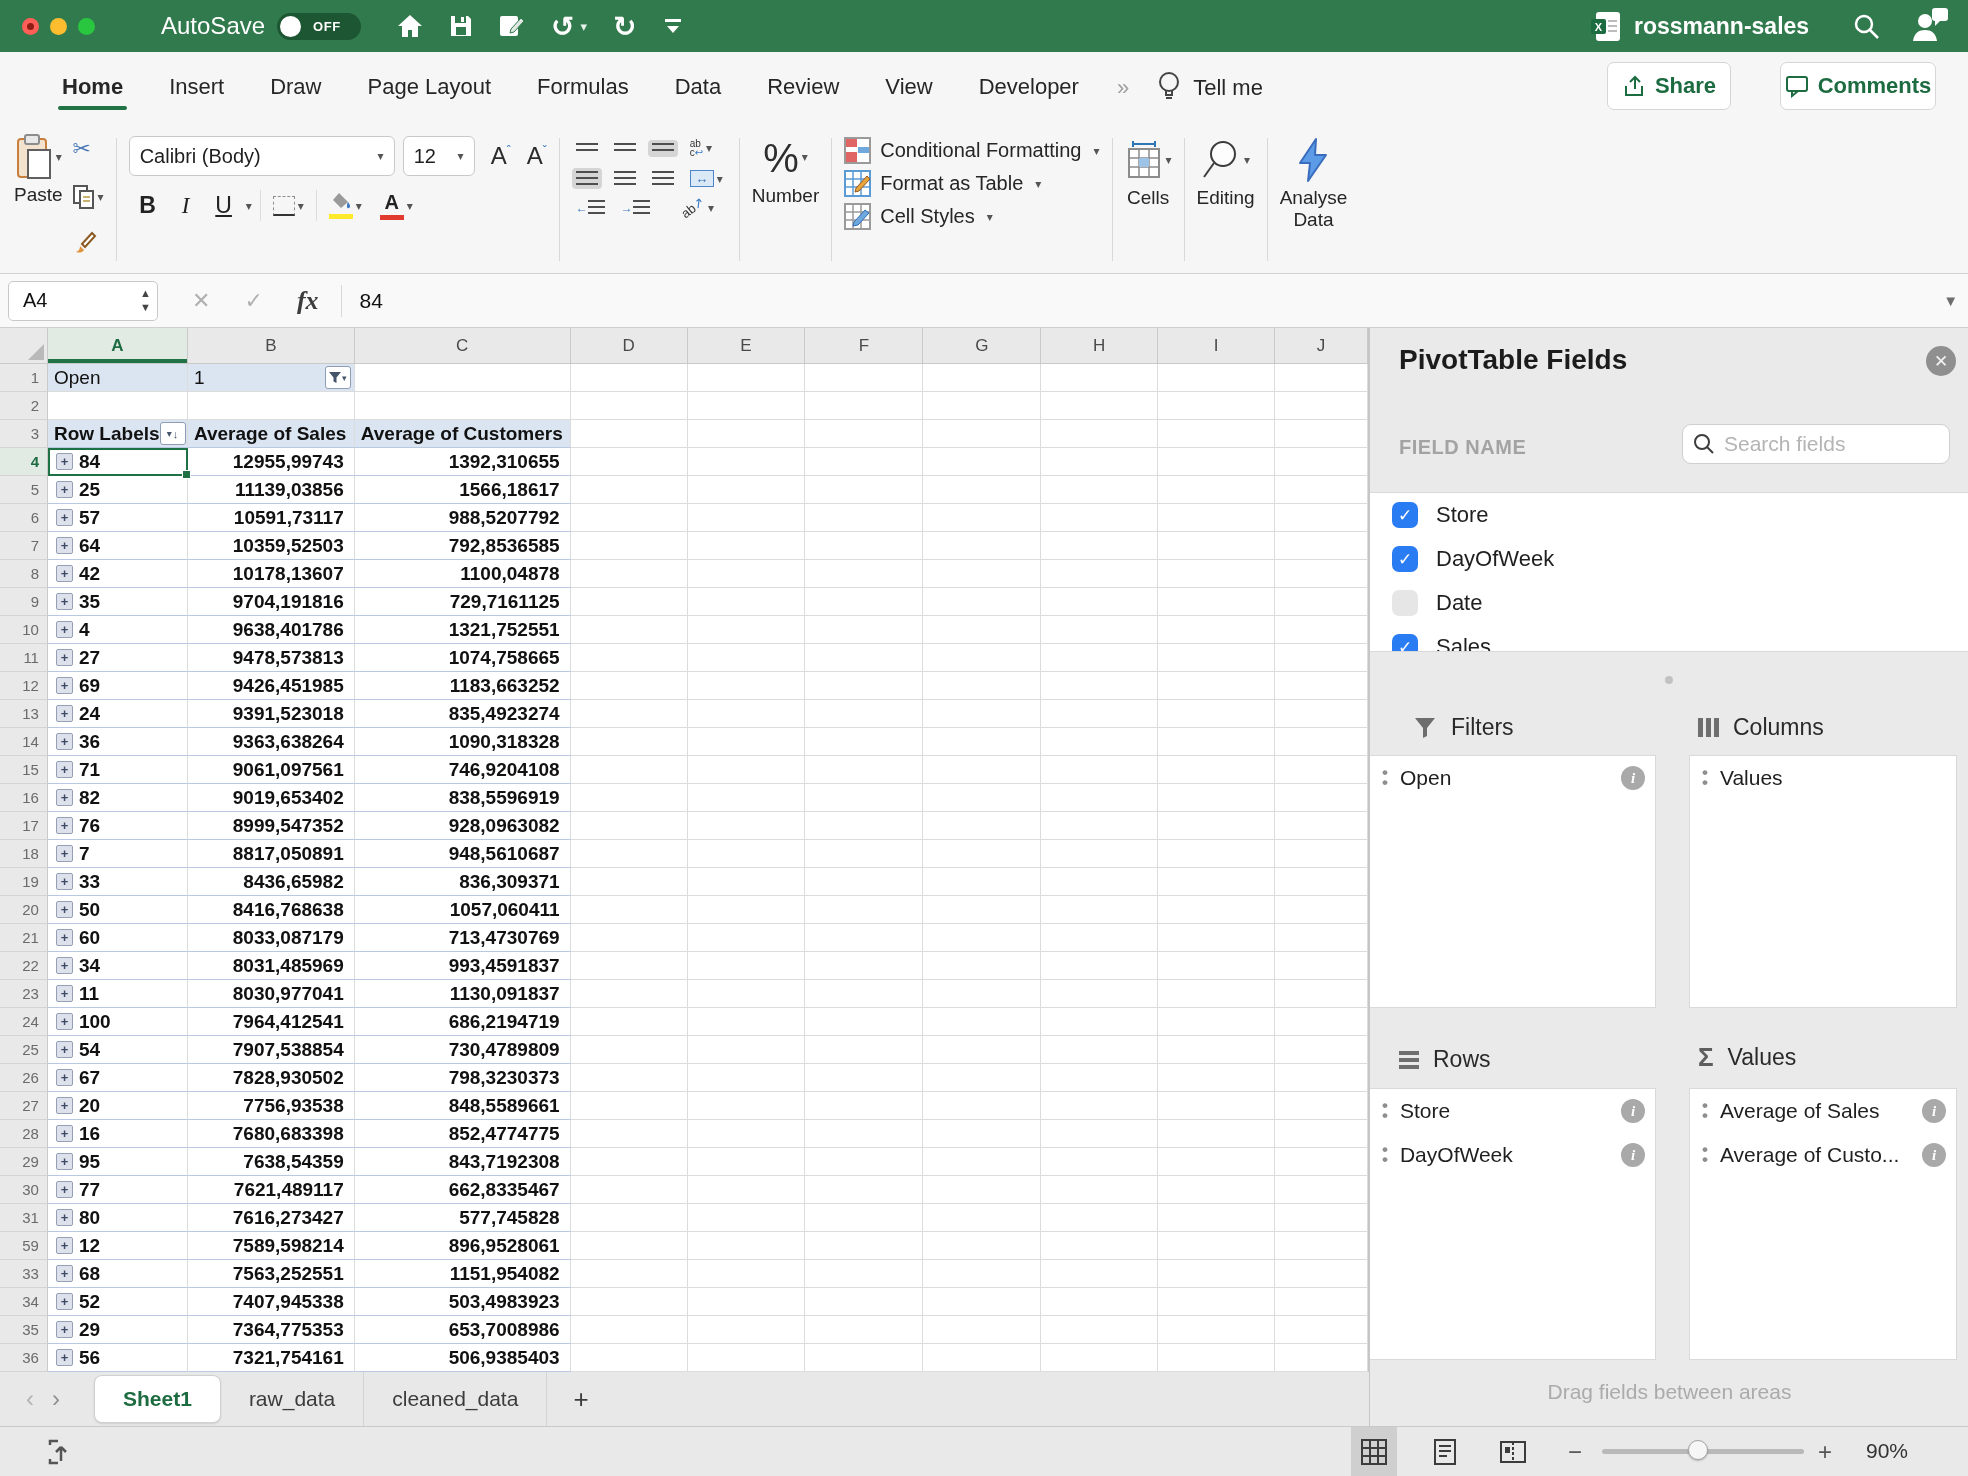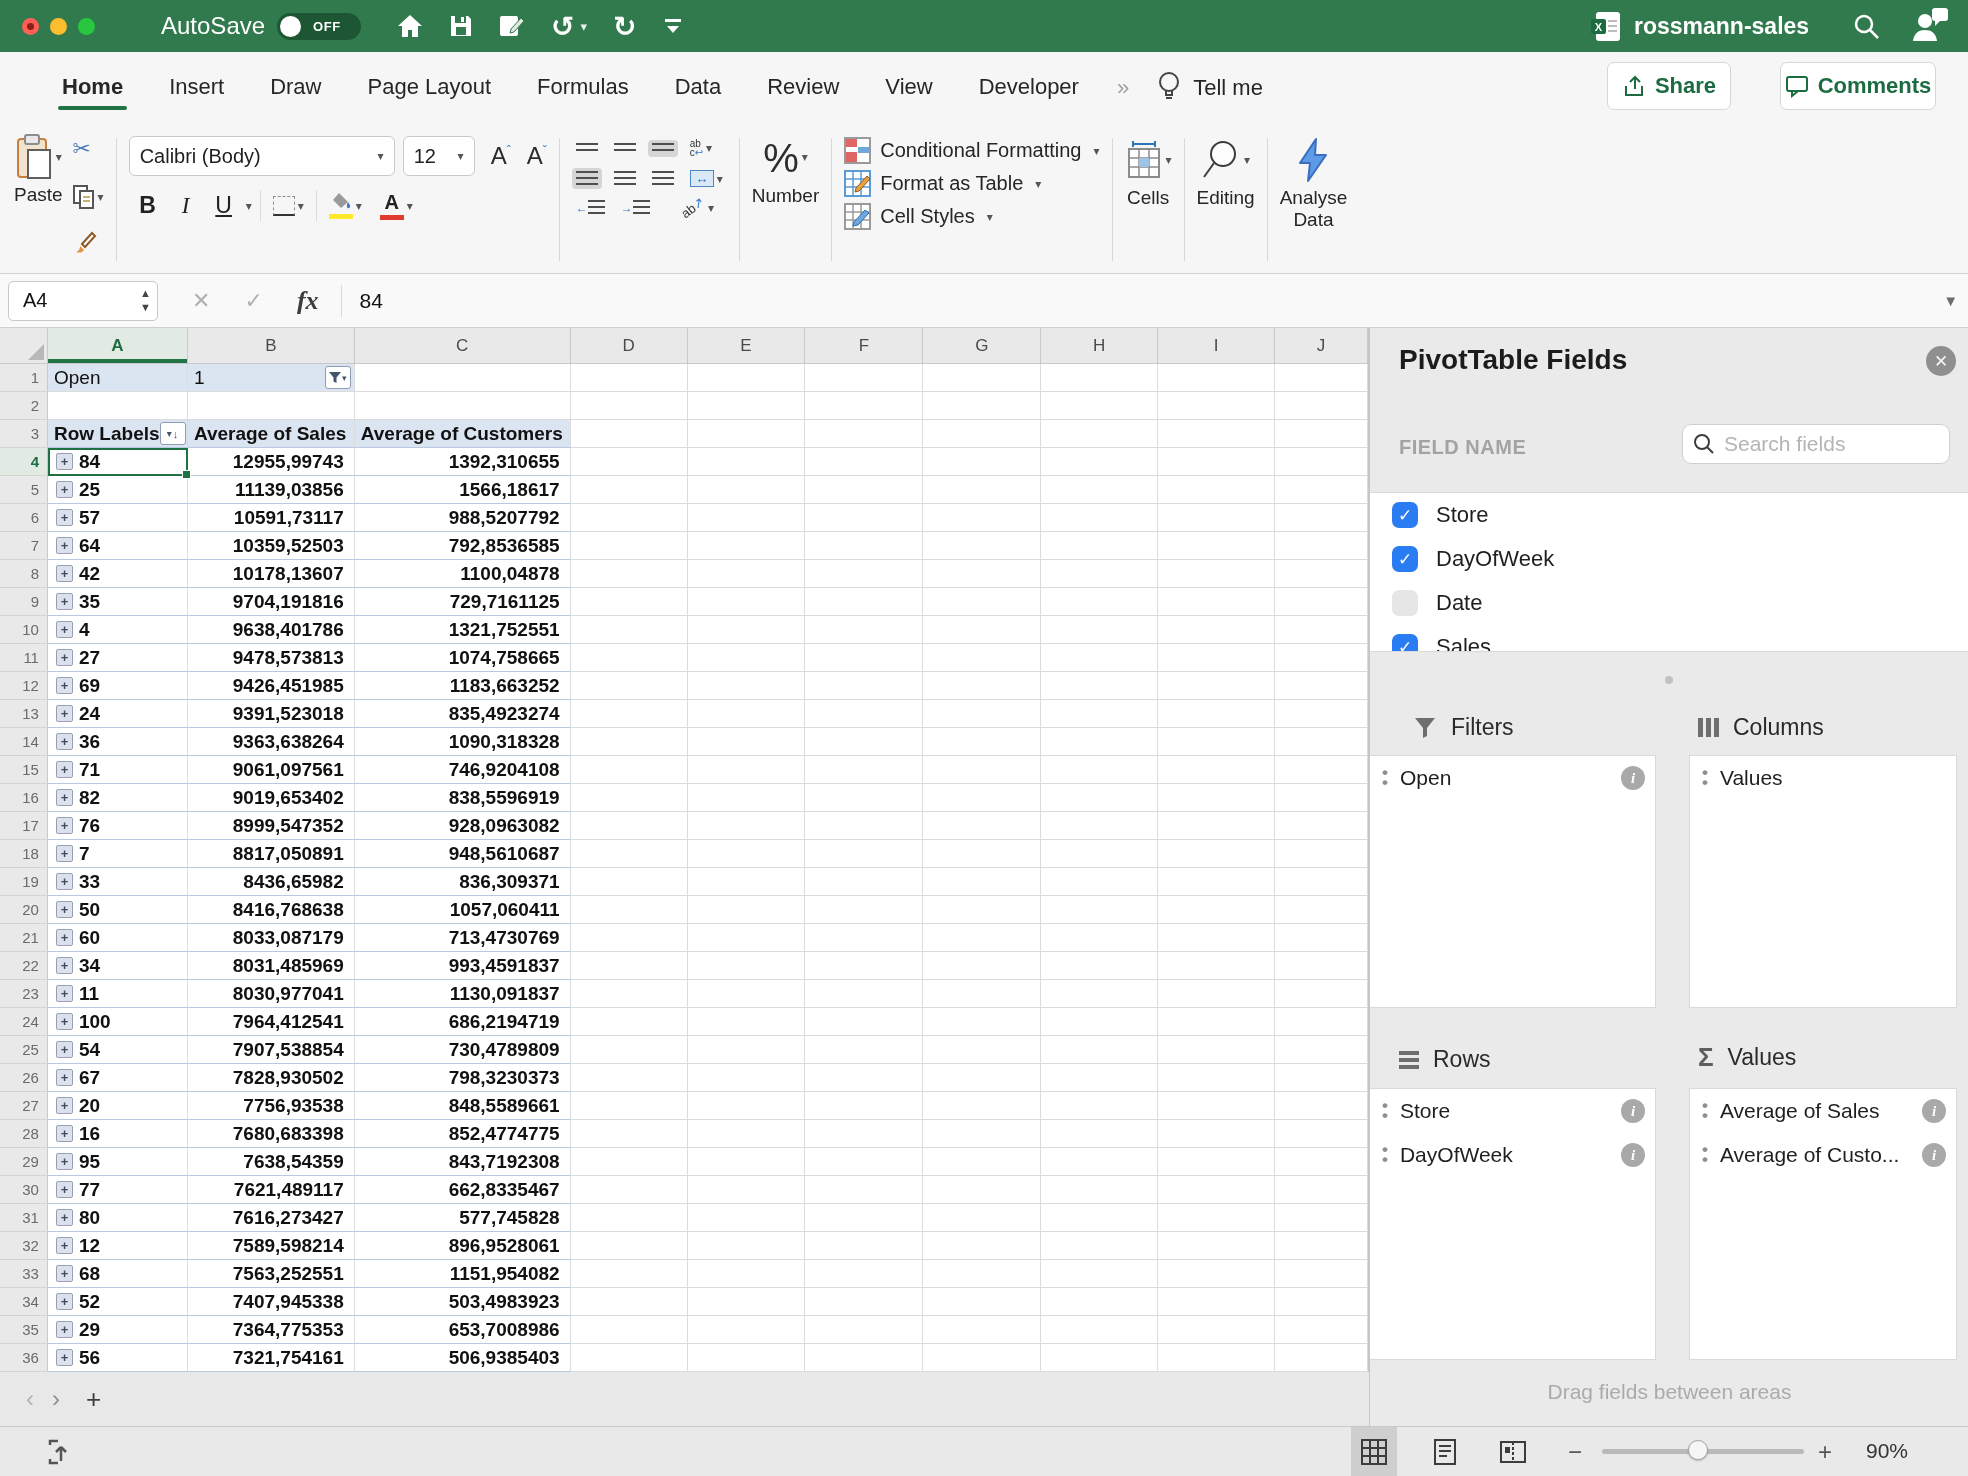--- a/index.html
+++ b/index.html
@@ -986,21 +986,21 @@
           <div class="gc pdata num" style="width: 216px;">577,745828</div>
           <div class="gc" style="width: 117px;"></div>
           <div class="gc" style="width: 118px;"></div>
           <div class="gc" style="width: 118px;"></div>
           <div class="gc" style="width: 118px;"></div>
           <div class="gc" style="width: 117px;"></div>
           <div class="gc" style="width: 117px;"></div>
           <div class="gc" style="width: 93px;"></div>
         </div>
         <div class="grow">
-          <div class="gut" style="width: 48px;">32</div>
+          <div class="gut" style="width: 48px;">59</div>
           <div class="gc pdata lab" style="width: 140px;">
             <span class="expand">+</span>
             <span>12</span>
           </div>
           <div class="gc pdata num" style="width: 167px;">7589,598214</div>
           <div class="gc pdata num" style="width: 216px;">896,9528061</div>
           <div class="gc" style="width: 117px;"></div>
           <div class="gc" style="width: 118px;"></div>
           <div class="gc" style="width: 118px;"></div>
           <div class="gc" style="width: 118px;"></div>
@@ -1173,20 +1173,25 @@
           <span class="info">i</span>
         </div>
       </div>
 
     <span class="draghint">Drag fields between areas</span>
   </div>
 
   <div class="tabbar">
     <span class="navarrow" style="color:#b3b3b3;">‹</span>
     <span class="navarrow" style="margin-left:18px;">›</span>
+    <span id="sheettabs" style="display:flex;align-items:center;margin-left:10px;height:54px;">
+        <span class="stab active first">Sheet1</span>
+        <span class="stab">raw_data</span>
+        <span class="stab">cleaned_data</span>
+      </span>
     <span class="addsheet">+</span>
   </div>
 
   <div class="statusbar">
     <span class="stat-left">
       <svg width="30" height="30" viewBox="0 0 30 30">
           <path d="M4 8V4h8M4 22v4h8" fill="none" stroke="#555" stroke-width="2.5"></path>
           <path d="M15 24V10m0 0-5 5m5-5 5 5" fill="none" stroke="#555" stroke-width="2.5"></path>
         </svg>
     </span>

